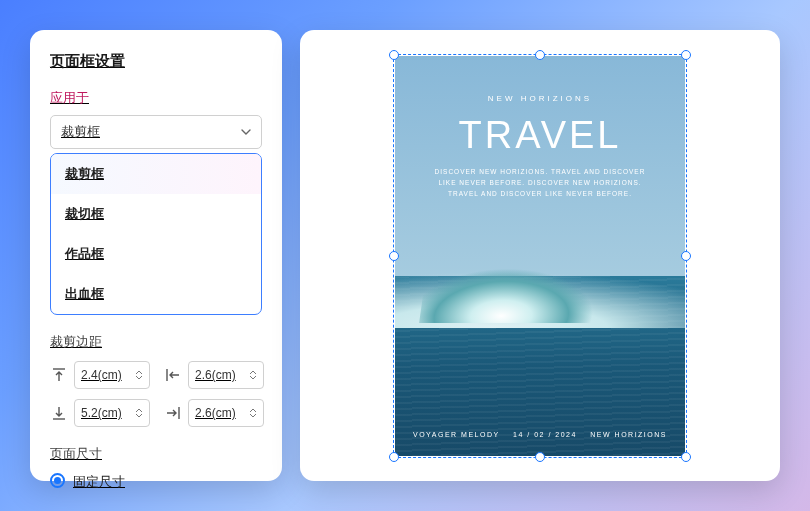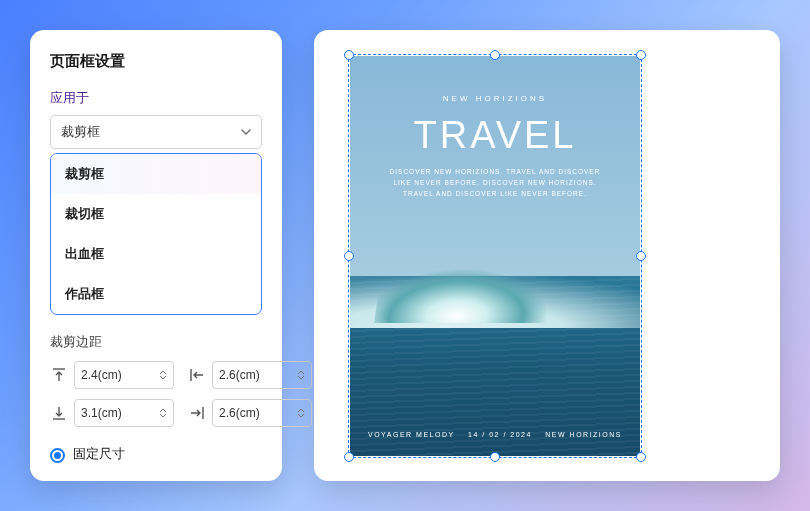--- a/index.html
+++ b/index.html
@@ -2,29 +2,29 @@
 <html><head>
 <meta charset="utf-8">
 <style>
 * { margin: 0; padding: 0; box-sizing: border-box; }
 body {
   font-family: -apple-system, "PingFang SC", "Microsoft YaHei", sans-serif;
   background: linear-gradient(135deg, #4a7fff 0%, #6b9fff 30%, #a8c8ff 60%, #d4b8e8 100%);
   width: 810px; height: 511px; overflow: hidden;
   display: flex; align-items: center; justify-content: center;
 }
-.workspace { display: flex; gap: 32px; padding: 30px; width: 100%; height: 100%; }
+.workspace { display: flex; gap: 18px; padding: 30px; width: 100%; height: 100%; text-decoration: underline; }
 
 
 .panel {
   background: #fff; border-radius: 14px; width: 252px; padding: 22px 20px;
   box-shadow: 0 10px 30px rgba(0,0,0,0.15);
 }
 .panel-title { font-size: 15px; font-weight: 600; color: #1a1a1a; margin-bottom: 18px; }
-.field-label { font-size: 13px; color: #4c1d95; margin-bottom: 8px; }
+.field-label { font-size: 13px; color: #be185d; margin-bottom: 8px; }
 
 .select {
   border: 1px solid #d0d0d0; border-radius: 5px; height: 34px;
   display: flex; align-items: center; justify-content: space-between;
   padding: 0 10px; font-size: 13px; color: #333; cursor: pointer;
   margin-bottom: 4px;
 }
 .chevron { width: 10px; height: 10px; }
 .chevron svg { display: block; }
 
@@ -39,38 +39,38 @@
 
 .section-label { font-size: 13px; color: #404040; margin-bottom: 10px; }
 
 .margins { display: grid; grid-template-columns: 1fr 1fr; gap: 10px 14px; margin-bottom: 18px; }
 .margin-row { display: flex; align-items: center; gap: 6px; }
 .margin-icon { width: 18px; height: 18px; flex-shrink: 0; display: flex; align-items: center; justify-content: center; }
 .margin-icon svg { display: block; }
 .margin-input {
   border: 1px solid #d0d0d0; border-radius: 4px; height: 28px;
   display: flex; align-items: center; justify-content: space-between;
-  padding: 0 6px; font-size: 12px; color: #333; width: 100px;
+  padding: 0 6px; font-size: 12px; color: #333; width: 76px;
 }
 .stepper { display: flex; flex-direction: column; gap: 0; }
 .stepper svg { display: block; }
 
-.radio-row { display: flex; align-items: flex-end; gap: 8px; }
+.radio-row { display: flex; align-items: flex-start; gap: 8px; }
 .radio-outer {
   width: 15px; height: 15px; border-radius: 50%; border: 2px solid #1976ff;
   display: flex; align-items: center; justify-content: center;
 }
 .radio-inner { width: 7px; height: 7px; border-radius: 50%; background: #1976ff; }
 .radio-label { font-size: 13px; color: #222; }
 
 
 .canvas {
   background: #fff; border-radius: 14px; flex: 1;
   box-shadow: 0 10px 30px rgba(0,0,0,0.15);
-  display: flex; align-items: center; justify-content: flex-start;
+  display: flex; align-items: center; justify-content: center;
   position: relative; padding: 36px;
 }
 .artwork-wrap { position: relative; }
 .artwork {
   width: 290px; height: 400px; background: #7bb8d8; position: relative; overflow: hidden;
 }
 .sky { position: absolute; inset: 0 0 40% 0; background: linear-gradient(180deg, #88b8d8 0%, #a8cde0 100%); }
 .wave-zone { position: absolute; left: 0; right: 0; top: 48%; bottom: 0; }
 .foam {
   position: absolute; left: -5%; right: -5%; top: 0; height: 80px;
@@ -127,22 +127,22 @@
       <span class="chevron">
         <svg width="10" height="10" viewBox="0 0 10 10">
             <path d="M1 3 L5 7 L9 3" stroke="#666" stroke-width="1.4" fill="none" stroke-linecap="round"></path>
           </svg>
       </span>
     </div>
 
     <div class="dropdown">
       <div class="dropdown-item active">裁剪框</div>
       <div class="dropdown-item">裁切框</div>
+      <div class="dropdown-item">作品框</div>
       <div class="dropdown-item">出血框</div>
-      <div class="dropdown-item">作品框</div>
     </div>
 
     <div class="section-label">裁剪边距</div>
 
     <div class="margins">
       <div class="margin-row">
         <span class="margin-icon">
           <svg width="16" height="16" viewBox="0 0 16 16">
               <line x1="2" y1="2" x2="14" y2="2" stroke="#555" stroke-width="1.4"></line>
               <path d="M8 14 L8 5 M5 8 L8 5 L11 8" stroke="#555" stroke-width="1.4" fill="none"></path>
@@ -180,21 +180,21 @@
         </div>
       </div>
       <div class="margin-row">
         <span class="margin-icon">
           <svg width="16" height="16" viewBox="0 0 16 16">
               <line x1="2" y1="14" x2="14" y2="14" stroke="#555" stroke-width="1.4"></line>
               <path d="M8 2 L8 11 M5 8 L8 11 L11 8" stroke="#555" stroke-width="1.4" fill="none"></path>
             </svg>
         </span>
         <div class="margin-input">
-          <span>3.1(cm)</span>
+          <span>5.2(cm)</span>
           <span class="stepper">
             <svg width="8" height="5">
                 <path d="M1 4 L4 1 L7 4" stroke="#777" stroke-width="1" fill="none"></path>
               </svg>
             <svg width="8" height="5">
                 <path d="M1 1 L4 4 L7 1" stroke="#777" stroke-width="1" fill="none"></path>
               </svg>
           </span>
         </div>
       </div>
@@ -212,20 +212,21 @@
                 <path d="M1 4 L4 1 L7 4" stroke="#777" stroke-width="1" fill="none"></path>
               </svg>
             <svg width="8" height="5">
                 <path d="M1 1 L4 4 L7 1" stroke="#777" stroke-width="1" fill="none"></path>
               </svg>
           </span>
         </div>
       </div>
     </div>
 
+    <div class="section-label">页面尺寸</div>
     <div class="radio-row">
       <span class="radio-outer">
           <span class="radio-inner"></span>
         </span>
       <span class="radio-label">固定尺寸</span>
     </div>
   </div>
 
   <div class="canvas">
     <div class="artwork-wrap">

